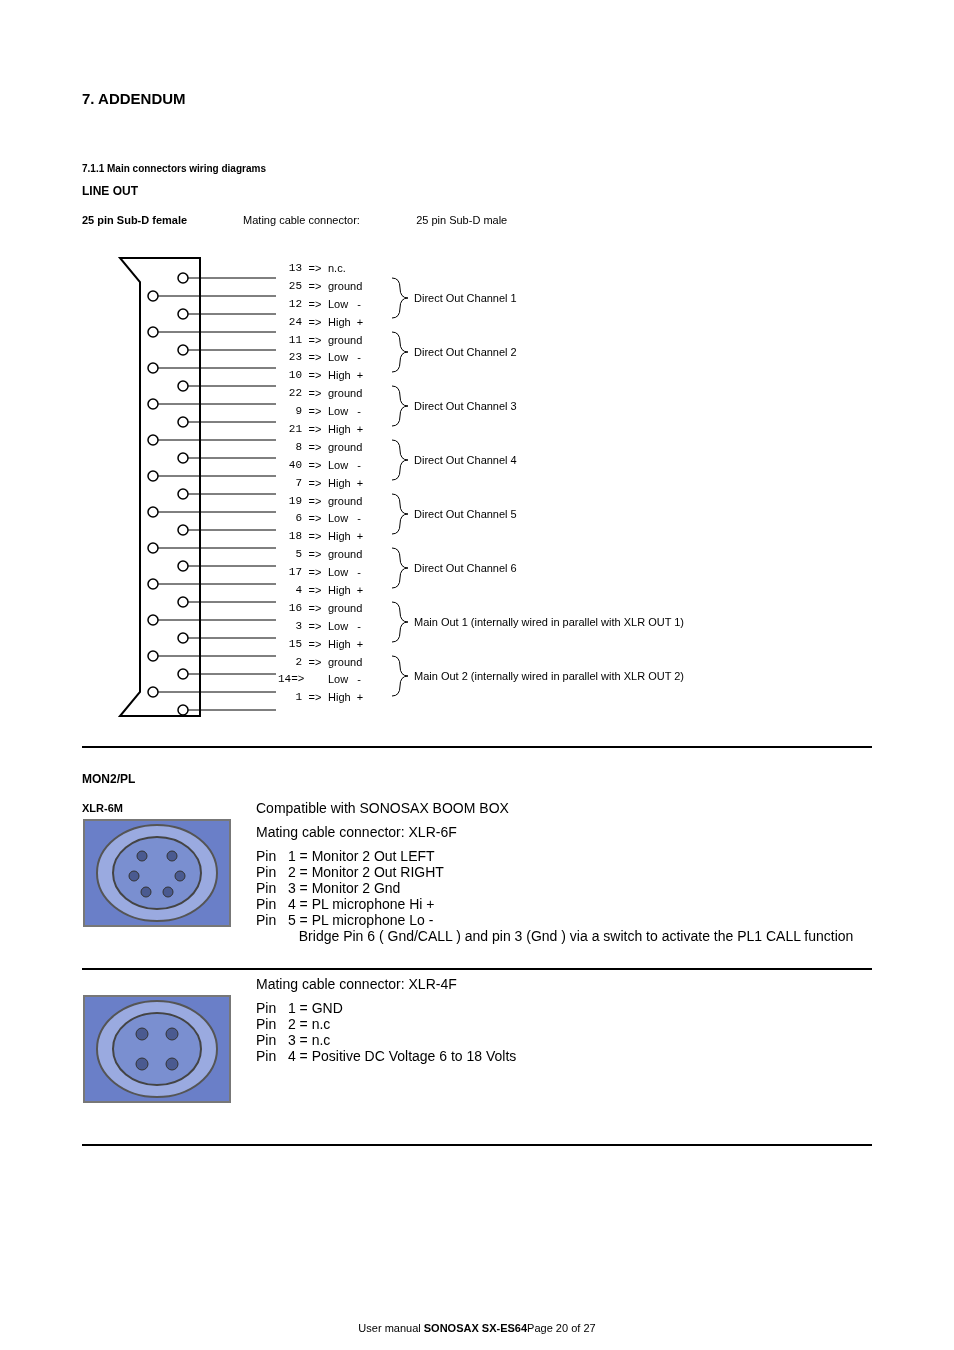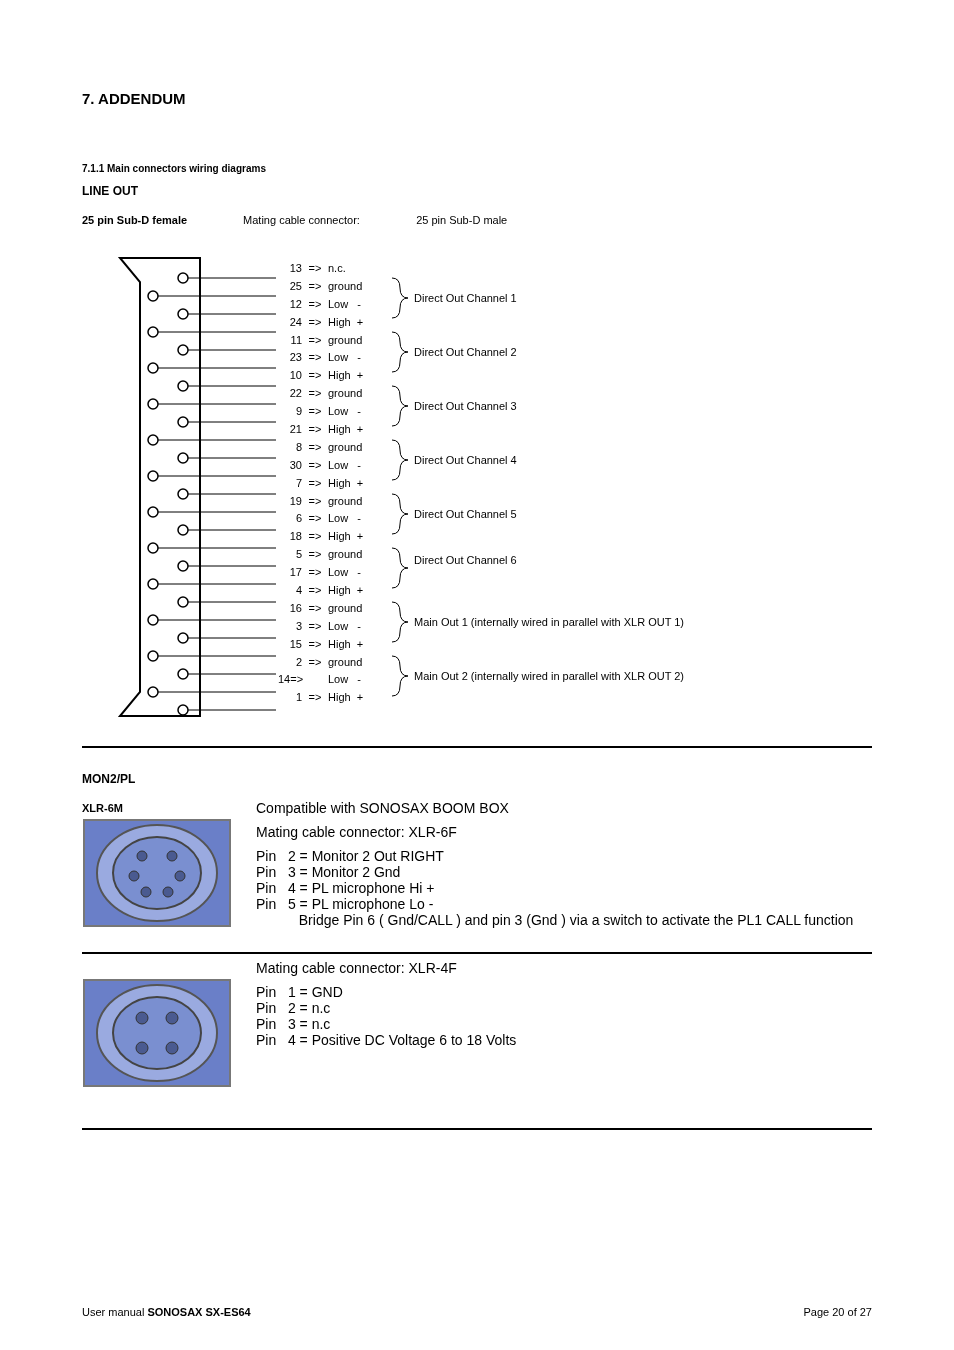--- a/index.html
+++ b/index.html
@@ -17,37 +17,37 @@
   h2 { font-size: 10px; font-weight: bold; margin-bottom: 10px; }
   .subhead { font-size: 12px; font-weight: bold; margin-bottom: 16px; }
   .connline { font-size: 11px; margin-bottom: 26px; }
   .connline .bold { font-weight: bold; display: inline-block; width: 158px; }
   .connline .lab { display: inline-block; width: 170px; }
   
   .lineout-wrap { position: relative; height: 470px; margin-left: 18px; margin-top: 6px; }
   .conn-svg { position: absolute; left: 0; top: 0; }
   .pinlist { position: absolute; left: 178px; top: 8px; font-size: 11px; line-height: 17.9px; }
   .pinrow { display: flex; align-items: center; height: 17.9px; white-space: pre; }
-  .pinnum { width: 24px; text-align: right; }
+  .pinnum { width: 24px; text-align: right; font-family: Liberation Mono, monospace; }
   .arrow { width: 26px; text-align: center; }
   .sig { width: 64px; }
   .bracket-svg { position: absolute; left: 290px; top: 22px; }
   .chlabels { position: absolute; left: 314px; top: 8px; font-size: 11px; }
   .chlabel { position: absolute; white-space: nowrap; }
   hr.thick { border: none; border-top: 2px solid #000; margin: 24px 0 24px 0; }
   
   .xlr-section { position: relative; }
   .xlr-row { display: flex; gap: 24px; align-items: flex-start; }
   .xlr-img { width: 150px; height: 110px; }
   .xlr-img svg { width: 150px; height: 110px; }
   .xlr-text { font-size: 14px; line-height: 16px; }
   .xlr-text .topline { margin-bottom: 8px; }
   .xlr-text .pins { margin-top: 8px; }
   .xlr-label { font-size: 11px; font-weight: bold; margin-bottom: 4px; }
-  .footer { position: absolute; bottom: 32px; left: 82px; right: 82px; display: flex; justify-content: space-between; font-size: 11px; }
+  .footer { position: absolute; bottom: 16px; left: 82px; right: 82px; display: flex; justify-content: center; font-size: 11px; }
   .footer .left .prod { font-weight: bold; }
 </style>
 </head>
 <body>
 
 <h1>7.  ADDENDUM</h1>
 <h2>7.1.1   Main connectors wiring diagrams</h2>
 
 <div class="subhead">LINE OUT</div>
 <div class="connline">
@@ -125,21 +125,21 @@
       <div class="pinrow"><span class="pinnum">25</span><span class="arrow">=&gt;</span><span class="sig">ground</span></div>
       <div class="pinrow"><span class="pinnum">12</span><span class="arrow">=&gt;</span><span class="sig">Low   -</span></div>
       <div class="pinrow"><span class="pinnum">24</span><span class="arrow">=&gt;</span><span class="sig">High  +</span></div>
       <div class="pinrow"><span class="pinnum">11</span><span class="arrow">=&gt;</span><span class="sig">ground</span></div>
       <div class="pinrow"><span class="pinnum">23</span><span class="arrow">=&gt;</span><span class="sig">Low   -</span></div>
       <div class="pinrow"><span class="pinnum">10</span><span class="arrow">=&gt;</span><span class="sig">High  +</span></div>
       <div class="pinrow"><span class="pinnum">22</span><span class="arrow">=&gt;</span><span class="sig">ground</span></div>
       <div class="pinrow"><span class="pinnum">9</span><span class="arrow">=&gt;</span><span class="sig">Low   -</span></div>
       <div class="pinrow"><span class="pinnum">21</span><span class="arrow">=&gt;</span><span class="sig">High  +</span></div>
       <div class="pinrow"><span class="pinnum">8</span><span class="arrow">=&gt;</span><span class="sig">ground</span></div>
-      <div class="pinrow"><span class="pinnum">30</span><span class="arrow">=&gt;</span><span class="sig">Low   -</span></div>
+      <div class="pinrow"><span class="pinnum">40</span><span class="arrow">=&gt;</span><span class="sig">Low   -</span></div>
       <div class="pinrow"><span class="pinnum">7</span><span class="arrow">=&gt;</span><span class="sig">High  +</span></div>
       <div class="pinrow"><span class="pinnum">19</span><span class="arrow">=&gt;</span><span class="sig">ground</span></div>
       <div class="pinrow"><span class="pinnum">6</span><span class="arrow">=&gt;</span><span class="sig">Low   -</span></div>
       <div class="pinrow"><span class="pinnum">18</span><span class="arrow">=&gt;</span><span class="sig">High  +</span></div>
       <div class="pinrow"><span class="pinnum">5</span><span class="arrow">=&gt;</span><span class="sig">ground</span></div>
       <div class="pinrow"><span class="pinnum">17</span><span class="arrow">=&gt;</span><span class="sig">Low   -</span></div>
       <div class="pinrow"><span class="pinnum">4</span><span class="arrow">=&gt;</span><span class="sig">High  +</span></div>
       <div class="pinrow"><span class="pinnum">16</span><span class="arrow">=&gt;</span><span class="sig">ground</span></div>
       <div class="pinrow"><span class="pinnum">3</span><span class="arrow">=&gt;</span><span class="sig">Low   -</span></div>
       <div class="pinrow"><span class="pinnum">15</span><span class="arrow">=&gt;</span><span class="sig">High  +</span></div>
@@ -161,21 +161,21 @@
       <path d="M 2 382 Q 10 382 10 392 Q 10 402 18 402 Q 10 402 10 412 Q 10 422 2 422"></path>
     </g>
   </svg>
 
   <div class="chlabels" id="chlabels">
       <div class="chlabel" style="top: 32px;">Direct Out Channel 1</div>
       <div class="chlabel" style="top: 86px;">Direct Out Channel 2</div>
       <div class="chlabel" style="top: 140px;">Direct Out Channel 3</div>
       <div class="chlabel" style="top: 194px;">Direct Out Channel 4</div>
       <div class="chlabel" style="top: 248px;">Direct Out Channel 5</div>
-      <div class="chlabel" style="top: 294px;">Direct Out Channel 6</div>
+      <div class="chlabel" style="top: 302px;">Direct Out Channel 6</div>
       <div class="chlabel" style="top: 356px;">Main Out 1    (internally wired in parallel with XLR OUT 1)</div>
       <div class="chlabel" style="top: 410px;">Main Out 2    (internally wired in parallel with XLR OUT 2)</div>
     </div>
 </div>
 
 <hr class="thick">
 
 <div class="xlr-section">
   <div class="subhead">MON2/PL</div>
   <div class="xlr-label">XLR-6M</div>
@@ -192,20 +192,21 @@
             <circle cx="98" cy="58" r="5"></circle>
           <circle cx="64" cy="74" r="5"></circle>
             <circle cx="86" cy="74" r="5"></circle>
         </g>
       </svg>
     </div>
     <div class="xlr-text" style="margin-top:-18px;">
       <div class="topline">Compatible with SONOSAX BOOM BOX</div>
       <div>Mating cable connector:  XLR-6F</div>
       <div class="pins" id="mon2pins">
+          <div style="white-space: pre;">Pin   1 = Monitor 2 Out LEFT</div>
           <div style="white-space: pre;">Pin   2 = Monitor 2 Out RIGHT</div>
           <div style="white-space: pre;">Pin   3 = Monitor 2 Gnd</div>
           <div style="white-space: pre;">Pin   4 = PL microphone Hi +</div>
           <div style="white-space: pre;">Pin   5 = PL microphone Lo -</div>
           <div style="white-space: pre;">           Bridge Pin 6 ( Gnd/CALL ) and pin 3 (Gnd ) via a switch to activate the PL1 CALL function</div>
         </div>
     </div>
   </div>
 </div>
 

